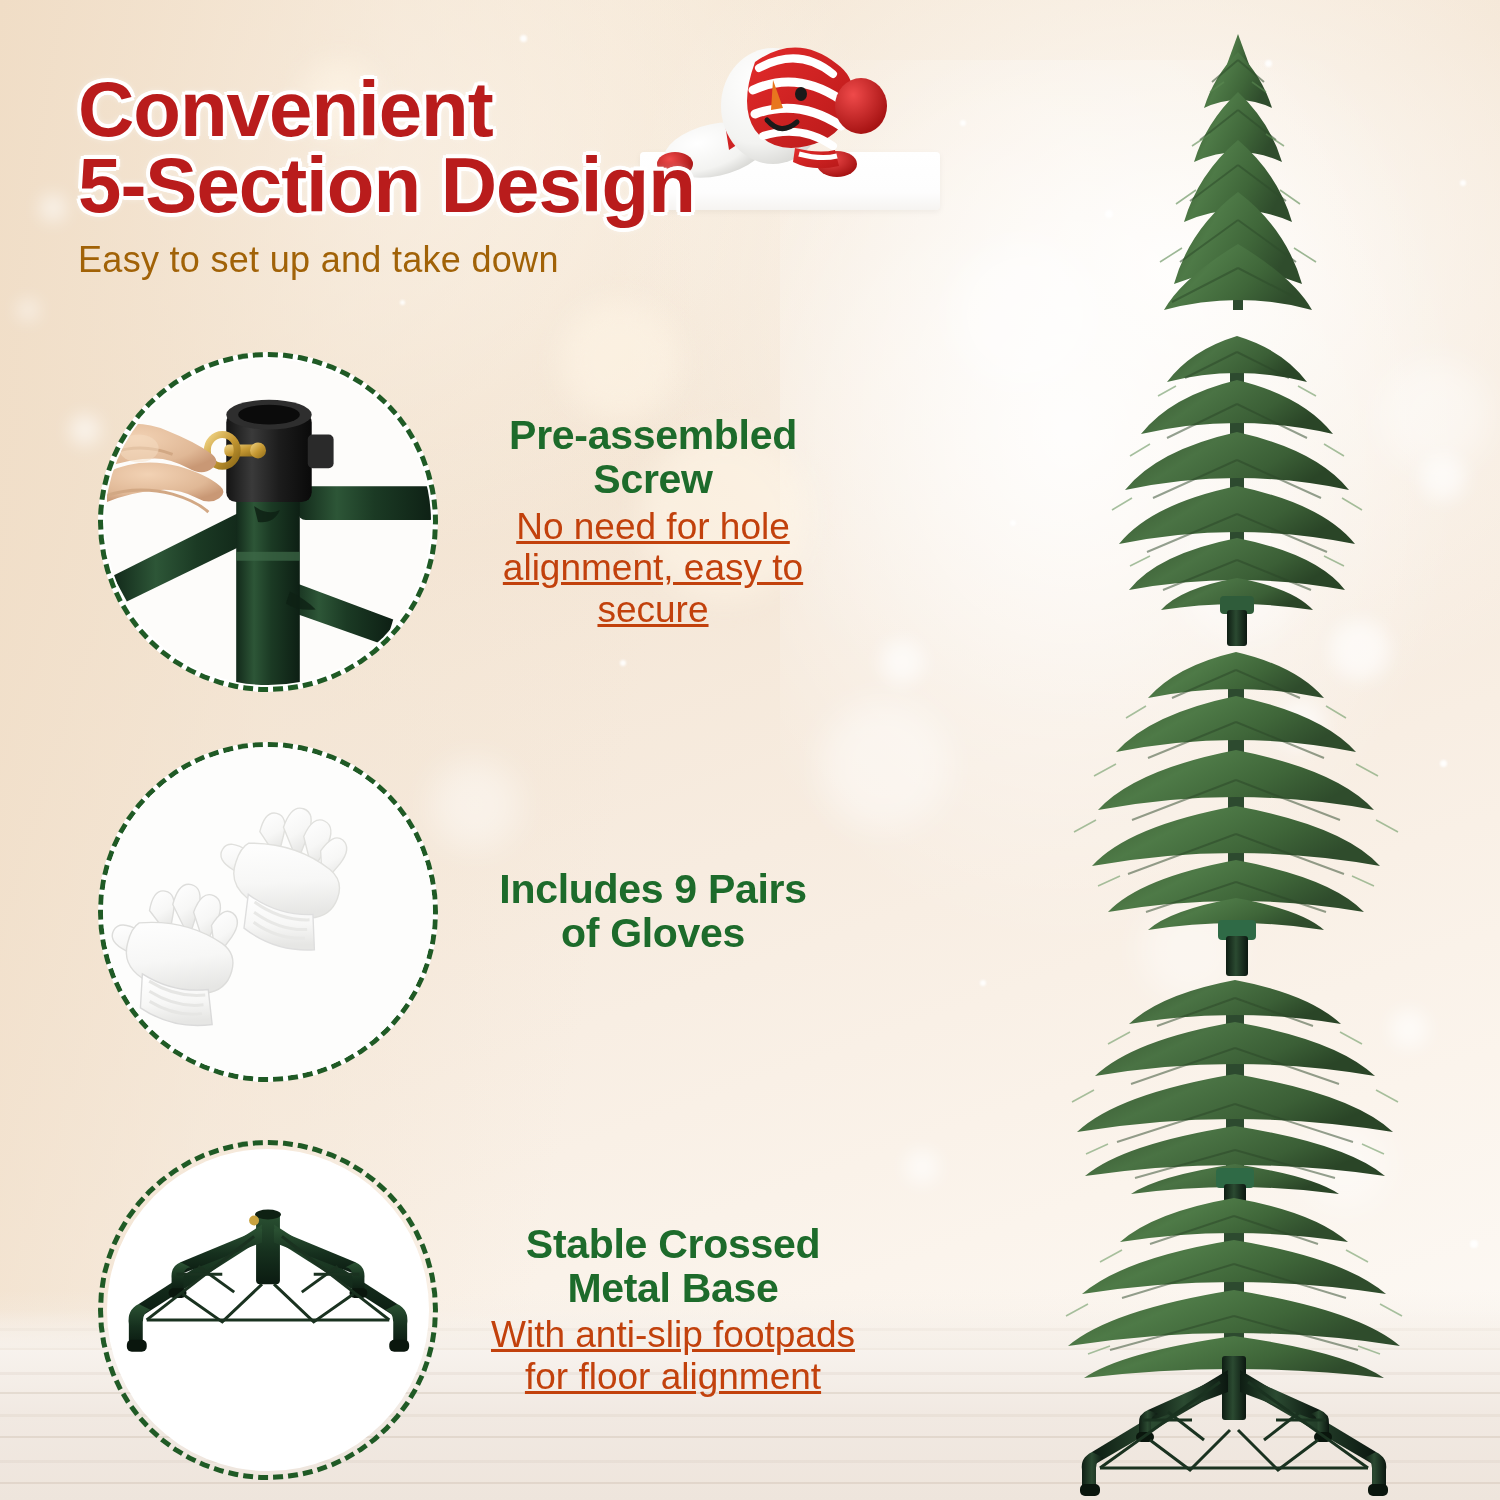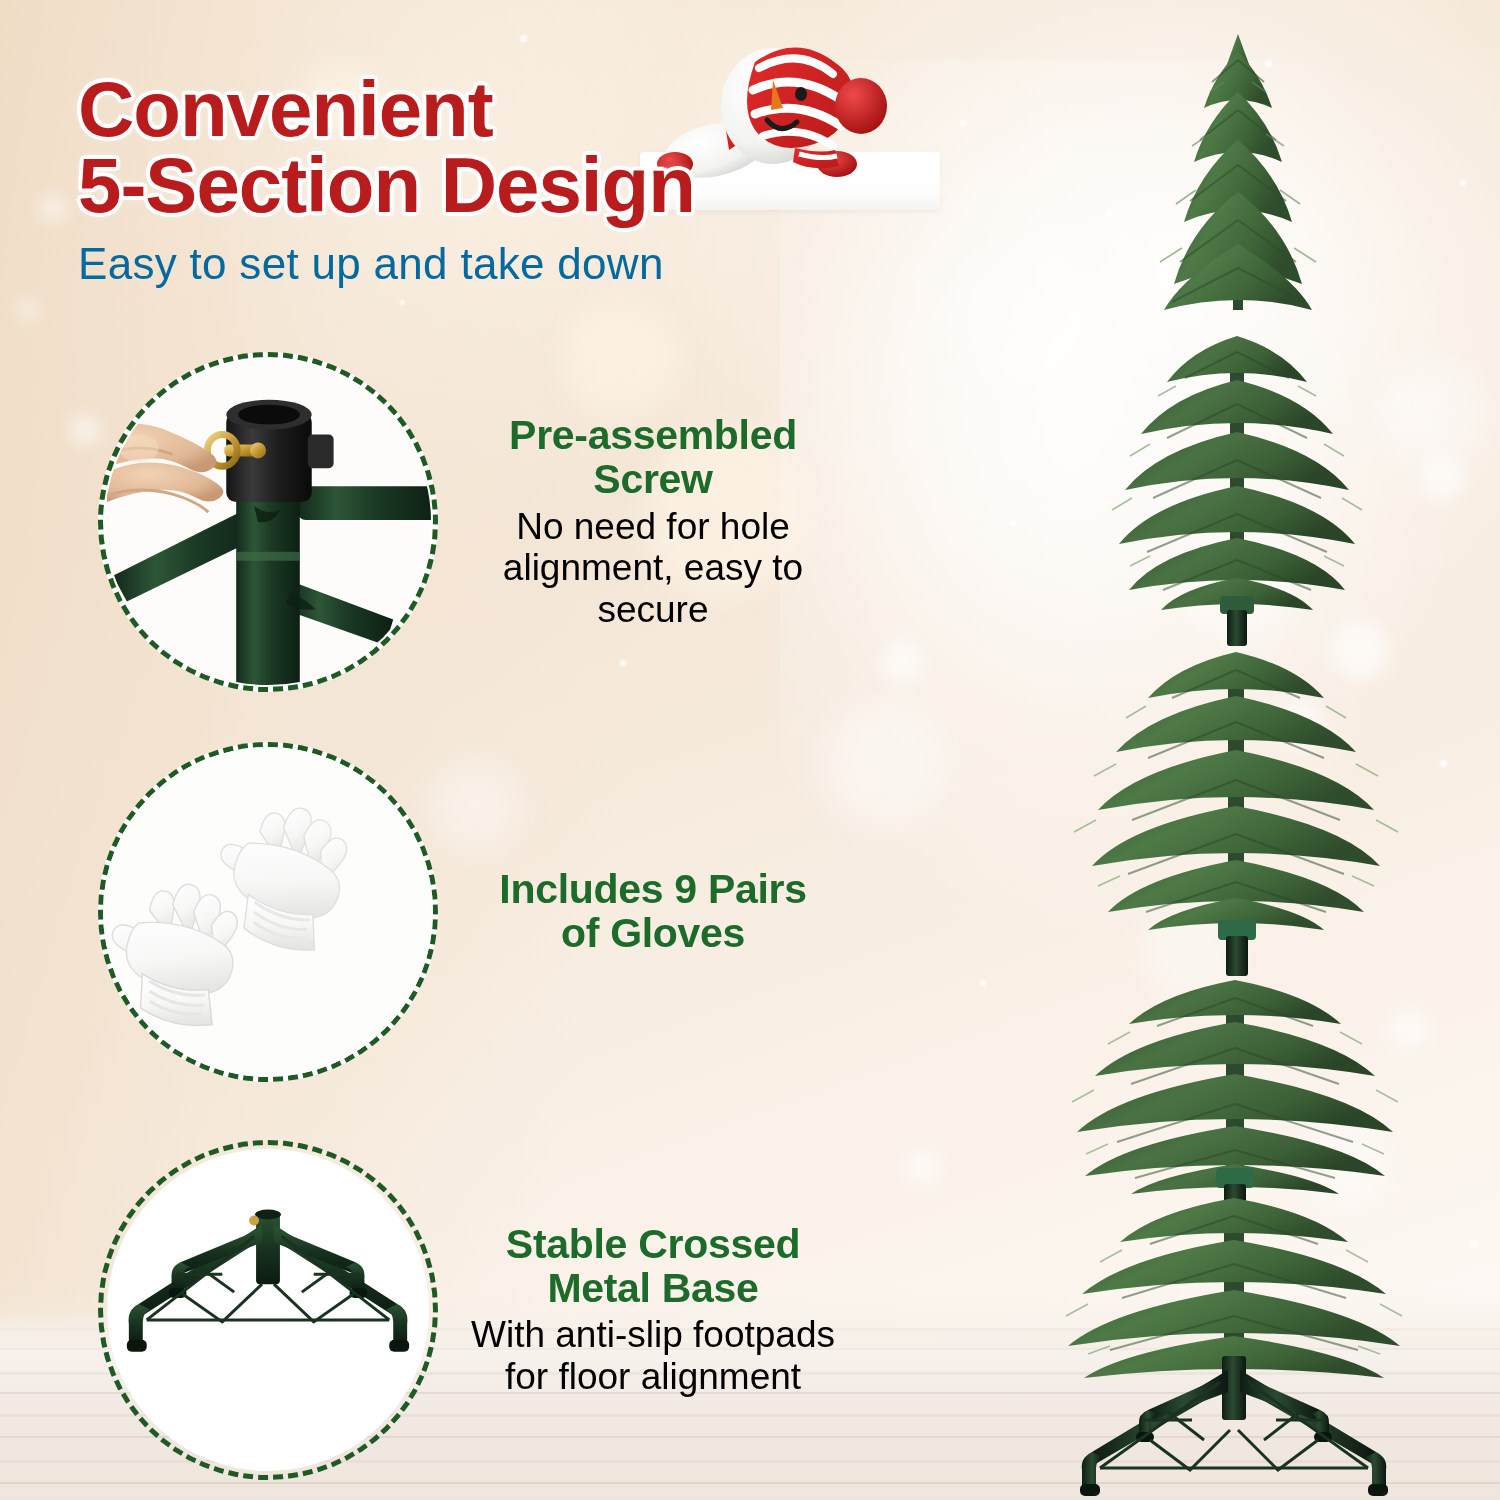--- a/index.html
+++ b/index.html
@@ -39,21 +39,21 @@
   .header{position:absolute;left:78px;top:72px;width:830px;}
   .title{
     font-size:78px;line-height:.97;font-weight:bold;color:#b91c1c;
     letter-spacing:-1px;
     text-shadow:
       -3px -3px 0 #fff, 3px -3px 0 #fff, -3px 3px 0 #fff, 3px 3px 0 #fff,
       -4px 0 0 #fff, 4px 0 0 #fff, 0 -4px 0 #fff, 0 4px 0 #fff,
       0 0 10px rgba(255,255,255,.95);
     white-space:pre-line;
   }
-  .subtitle{margin-top:16px;font-size:44px;color:#0369a1;font-weight:300;letter-spacing:.3px;}
+  .subtitle{margin-top:16px;font-size:36px;color:#a16207;font-weight:300;letter-spacing:.3px;}
 
   
   .snowman{position:absolute;left:655px;top:28px;width:250px;height:170px;}
   .snow-banner{position:absolute;left:640px;top:152px;width:300px;height:58px;
     background:linear-gradient(180deg,#fff 0%,#fdfdfd 70%,#f6f4f1 100%);
     border-radius:4px;box-shadow:0 2px 6px rgba(0,0,0,.05);}
 
   
   .feature{position:absolute;display:flex;align-items:center;}
   .circle{
@@ -62,21 +62,21 @@
     background:#ffffff;
     position:relative;flex:0 0 auto;
     box-sizing:border-box;
     display:flex;align-items:center;justify-content:center;
     overflow:hidden;
   }
   .circle.transparent{background:transparent;}
   .ftext{width:430px;text-align:center;}
   .fhead{font-size:41px;line-height:1.07;font-weight:bold;color:#1d6b2b;white-space:pre-line;
     letter-spacing:-.3px;}
-  .fbody{font-size:37px;line-height:1.12;color:#000000;font-weight:300;margin-top:4px;white-space:pre-line;}
+  .fbody{font-size:37px;line-height:1.12;color:#c2410c;font-weight:300;margin-top:4px;white-space:pre-line;text-decoration:underline;}
 
   
   .tree-col{position:absolute;right:0;top:0;width:520px;height:1500px;}
 </style>
 </head>
 <body>
 
 <div id="stage">
 
   <div class="bg-base"></div>
@@ -300,21 +300,21 @@
           <path d="M34 130 q28 11 54 3" stroke="#e6e6e4" stroke-width="3" fill="none"></path>
         </g>
       </svg>
     </div>
     <div class="ftext">
       <div class="fhead">Includes 9 Pairs
 of Gloves</div>
     </div>
   </div>
 
-  <div class="feature" style="left:98px;top:1140px;">
+  <div class="feature" style="left:98px;top:1140px;gap:20px;">
     <div class="circle transparent">
       <svg width="332" height="332" viewBox="0 0 332 332">
         <defs>
           <linearGradient id="legG" x1="0" y1="0" x2="0" y2="1">
             <stop offset="0%" stop-color="#2b5233"></stop>
             <stop offset="55%" stop-color="#16301e"></stop>
             <stop offset="100%" stop-color="#0b1b11"></stop>
           </linearGradient>
         </defs>
 

